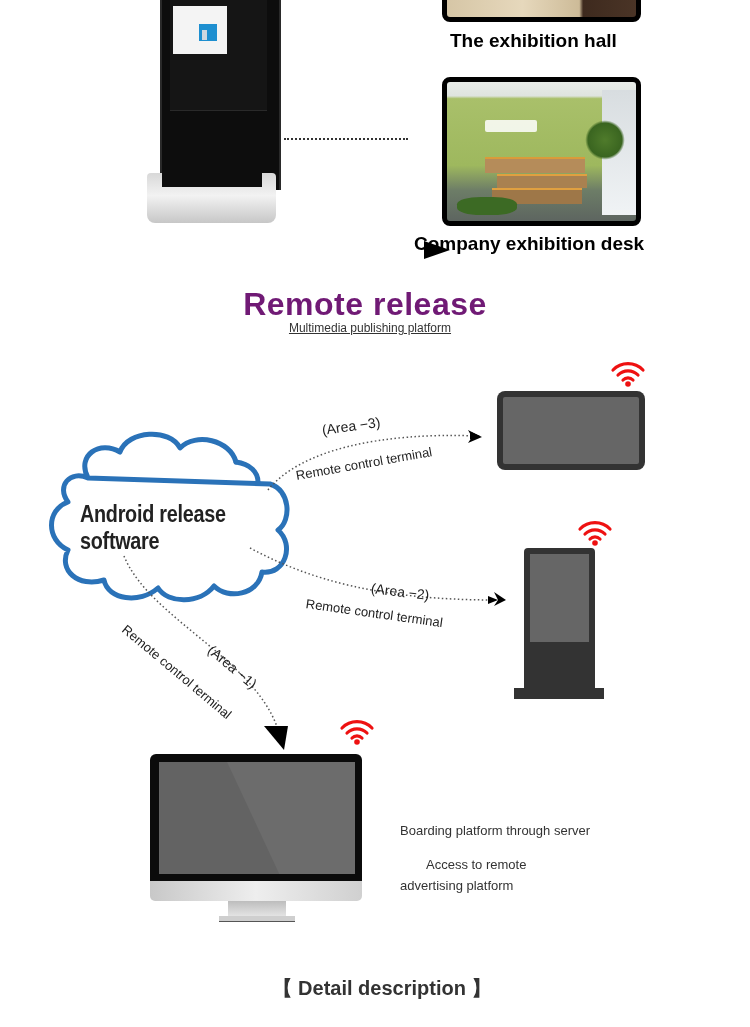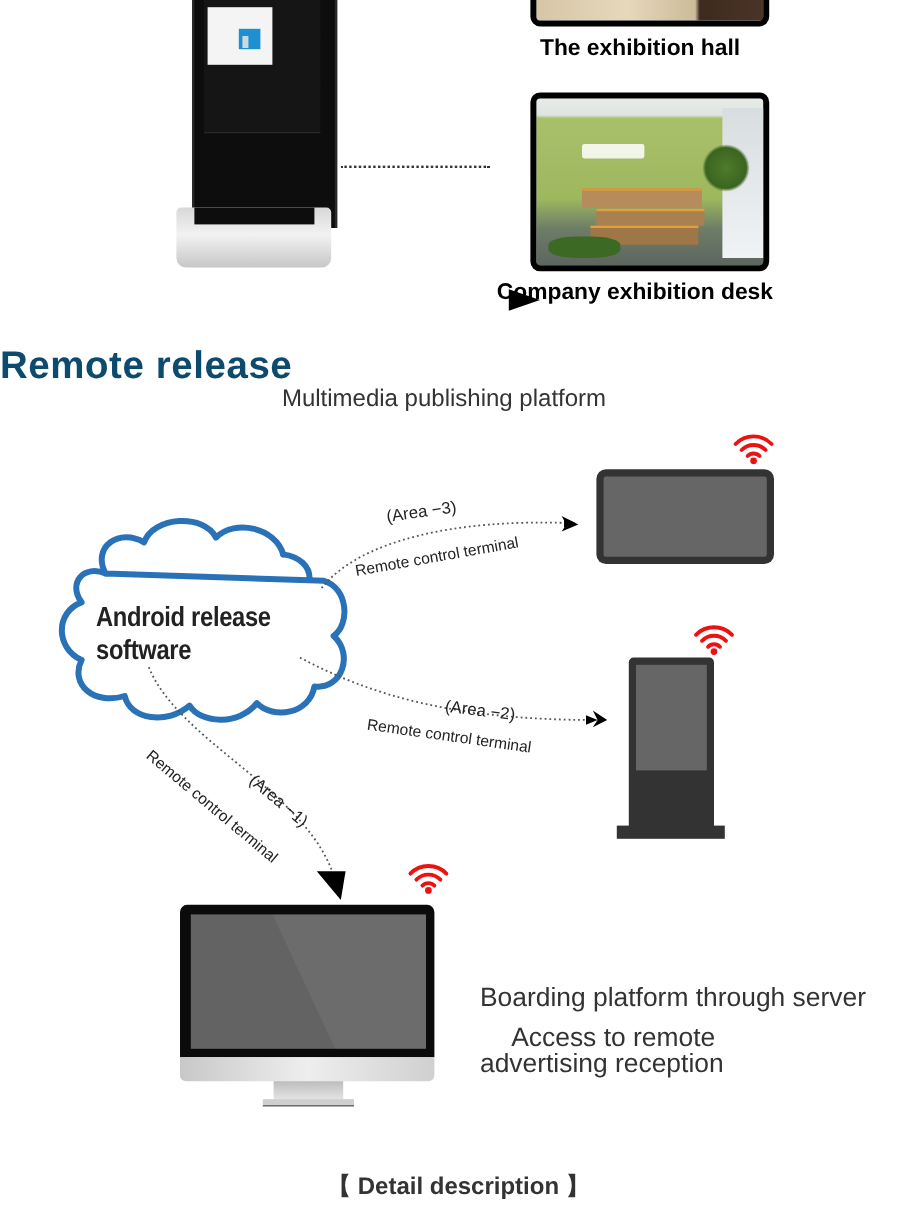--- a/index.html
+++ b/index.html
@@ -32,22 +32,22 @@
   .rec-window { left: 155px; top: 8px; width: 40px; height: 125px; background: linear-gradient(to bottom, #d8dde0, #f0f3f5); }
   .rec-tree { left: 138px; top: 38px; width: 40px; height: 40px; border-radius: 50%; background: radial-gradient(circle, #4f7b2b 0%, #3a6520 60%, transparent 70%); }
   .rec-plants { left: 10px; top: 115px; width: 60px; height: 18px; border-radius: 40%; background: #3c6a24; }
   .photo-caption { font-weight: bold; font-size: 19px; color: #000; white-space: nowrap; text-align: right; }
   .cap-hall { left: 450px; top: 30px; }
   .cap-reception { left: 414px; top: 233px; }
   .arrow-black { width: 0; height: 0; border-top: 9px solid transparent; border-bottom: 9px solid transparent;
                  border-left: 26px solid #000; }
 
   
-  .headline { left: 0; width: 730px; top: 286px; text-align: left; font-weight: bold; font-size: 32px; color: #0c4a6e; letter-spacing: 0.5px; }
-  .subhead { left: 0; width: 740px; top: 321px; text-align: center; font-size: 20px; color: #333; }
+  .headline { left: 0; width: 730px; top: 286px; text-align: center; font-weight: bold; font-size: 32px; color: #701a75; letter-spacing: 0.5px; }
+  .subhead { left: 0; width: 740px; top: 321px; text-align: center; font-size: 12px; color: #333; text-decoration: underline; }
   .cloud-text { left: 80px; top: 501px; font-family: "Liberation Sans", sans-serif; font-weight: bold; font-size: 23px;
                 line-height: 27px; color: #222; transform: scaleX(0.86); transform-origin: left top; letter-spacing: -0.3px; }
   .area-label { font-size: 14px; color: #222; white-space: nowrap; transform-origin: left center; }
   .rc-label { font-size: 13px; color: #222; white-space: nowrap; transform-origin: left center; }
 
   
   .tablet { left: 497px; top: 391px; width: 148px; height: 79px; background: #333; border-radius: 8px; box-sizing: border-box; padding: 6px; }
   .tablet .screen { width: 100%; height: 100%; background: #666; border-radius: 2px; }
   .stand { left: 524px; top: 548px; width: 71px; height: 142px; background: #333; border-radius: 4px 4px 0 0; }
   .stand .screen { position: absolute; left: 6px; top: 6px; width: 59px; height: 88px; background: #666; }
@@ -57,21 +57,21 @@
   .imac .bezel { position: absolute; left: 0; top: 0; width: 212px; height: 127px; background: #0b0b0b; border-radius: 6px 6px 0 0; }
   .imac .screen { position: absolute; left: 9px; top: 8px; width: 196px; height: 112px; background: #636363; overflow: hidden; }
   .imac .screen::after { content: ""; position: absolute; left: 110px; top: -10px; width: 200px; height: 200px;
                          background: rgba(255,255,255,0.06); transform: skewX(25deg); }
   .imac .chin { position: absolute; left: 0; top: 127px; width: 212px; height: 20px; border-radius: 0 0 5px 5px;
                 background: linear-gradient(to right, #c8c8c8, #eeeeee 50%, #d0d0d0); }
   .imac-neck { left: 228px; top: 901px; width: 58px; height: 16px;
                background: linear-gradient(to bottom, #bdbdbd, #e6e6e6); }
   .imac-foot { left: 219px; top: 916px; width: 76px; height: 5px; background: #cfcfcf; border-bottom: 1px solid #555; }
 
-  .side-text { left: 400px; font-size: 22px; color: #333; line-height: 21px; }
+  .side-text { left: 400px; font-size: 13px; color: #333; line-height: 21px; }
   .detail { left: 0; width: 764px; top: 975px; text-align: center; font-weight: bold; font-size: 20px; color: #333; }
 </style>
 </head>
 <body>
 
 <div class="abs kiosk-body"></div>
 <div class="abs kiosk-shelf" style="top:-10px;"></div>
 <div class="abs kiosk-shelf" style="top:30px;"></div>
 <div class="abs kiosk-shelf" style="top:70px;"></div>
 <div class="abs kiosk-poster">
@@ -164,15 +164,15 @@
 <div class="abs imac">
   <div class="bezel"></div>
   <div class="screen"></div>
   <div class="chin"></div>
 </div>
 <div class="abs imac-neck"></div>
 <div class="abs imac-foot"></div>
 
 <div class="abs side-text" style="top:820px;">Boarding platform through server</div>
 <div class="abs side-text" style="top:854px;margin-left:26px;">Access to remote</div>
-<div class="abs side-text" style="top:875px;">advertising reception</div>
+<div class="abs side-text" style="top:875px;">advertising platform</div>
 
 <div class="abs detail">【 Detail description 】</div>
 
 </body></html>

